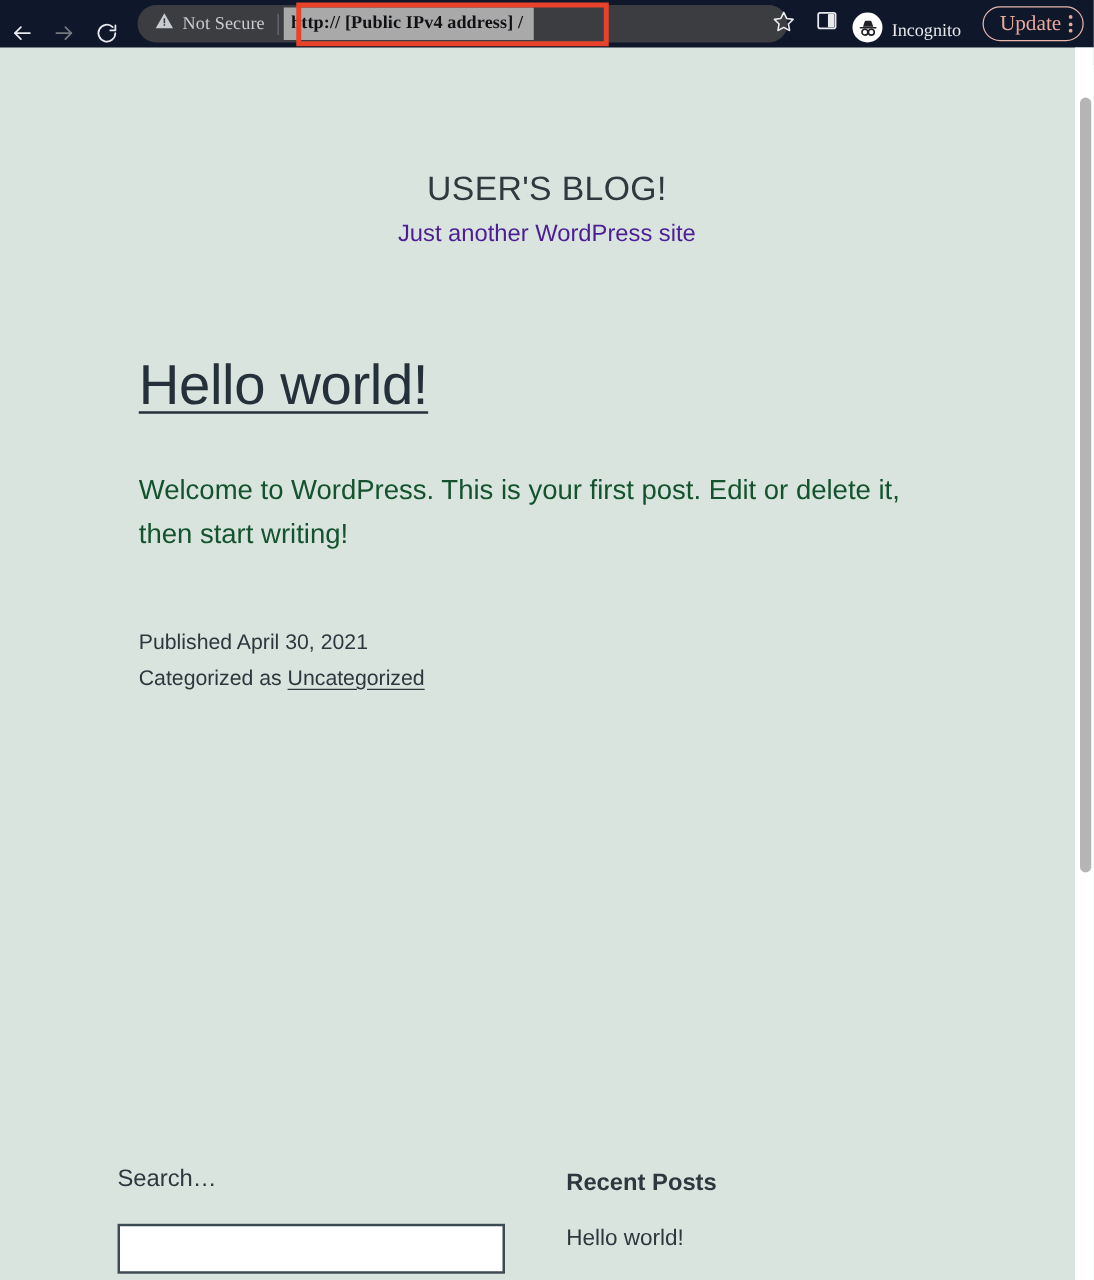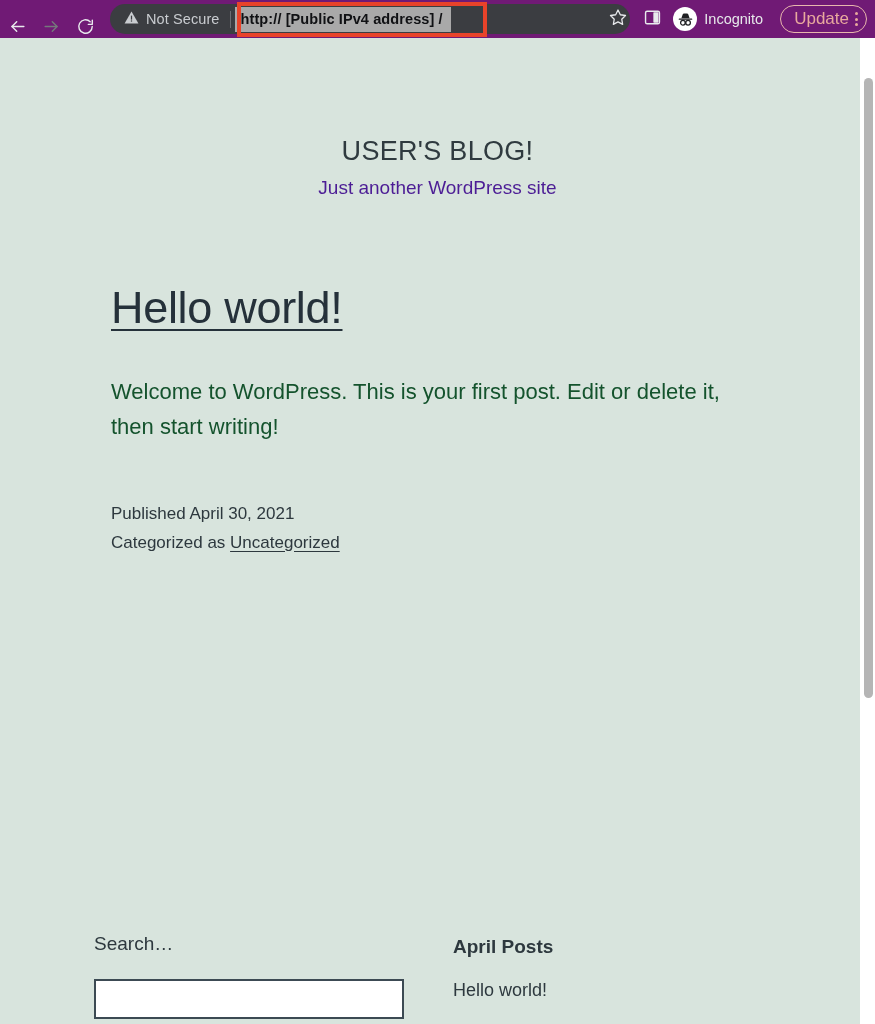--- a/index.html
+++ b/index.html
@@ -7,22 +7,22 @@
     width:875px; height:1024px;
     overflow:hidden;
     font-family:"Liberation Sans", sans-serif;
     background:#ffffff;
   }
 
   
   #browser-toolbar{
     position:absolute; top:0; left:0;
     width:875px; height:52px;
-    background:#701a75;
-    display:flex; align-items:center;
+    background:#0f172a;
+    display:flex; align-items:center;font-family:Liberation Serif, serif;
   }
   .nav-btn{
     width:34px; height:34px;
     display:flex; align-items:center; justify-content:center;
     flex:none;
   }
   .nav-btn svg{ display:block; }
 
   
   #omnibox{
@@ -64,21 +64,21 @@
   
   #toolbar-right{
     position:absolute; right:8px; top:0; height:38px;
     display:flex; align-items:center; gap:2px;
   }
   .tb-icon{
     width:32px; height:32px;
     display:flex; align-items:center; justify-content:center;
   }
   #profile-pill{
-    display:flex; align-items:center; gap:7px;
+    display:flex; align-items:flex-end; gap:7px;
     padding:0 10px 0 3px; height:30px;
   }
   #incognito-avatar{
     width:24px; height:24px; border-radius:50%;
     background:#ffffff;
     display:flex; align-items:center; justify-content:center;
     flex:none;
   }
   #profile-name{ color:#e6e8ea; font-size:14.5px; white-space:nowrap; }
   #update-btn{
@@ -309,21 +309,21 @@
   </div>
 
   <div id="footer-widgets">
 
     <div id="search-widget">
       <div id="search-label">Search…</div>
       <input id="search-input" type="text" placeholder="" style="">
     </div>
 
     <div id="recent-widget">
-      <div id="recent-title">April Posts</div>
+      <div id="recent-title">Recent Posts</div>
       <ul id="recent-list">
         <li>
           <a href="#">Hello world!</a>
         </li>
       </ul>
     </div>
 
   </div>
 
 

